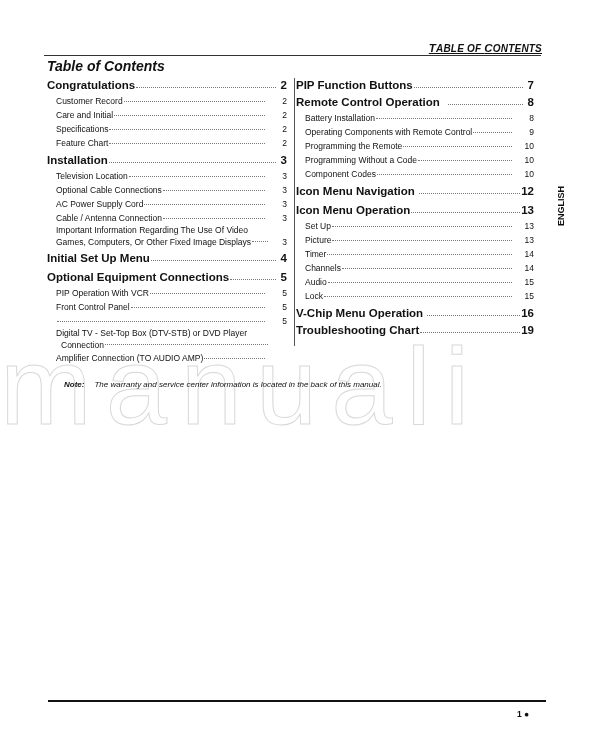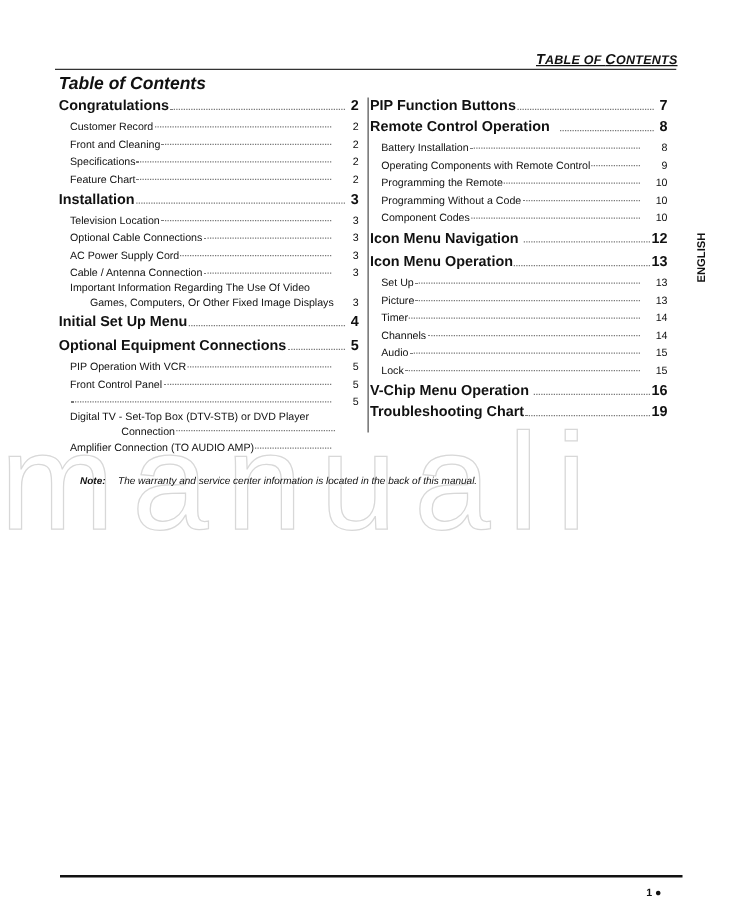--- a/index.html
+++ b/index.html
@@ -27,21 +27,21 @@
     border-bottom: 1px dotted #777; height: 0; transform: translateY(-2px); align-self: flex-end; margin-bottom: 4px;
   }
   .entry .page { flex: 0 0 auto; text-align: right; }
   .main { font-size: 11.5px; font-weight: bold; height: 17px; line-height: 17px; }
   .main .page { min-width: 10px; }
   .sub { font-size: 8.5px; height: 14px; line-height: 14px; padding-left: 9px; }
   .sub .page { min-width: 18px; }
   .sub .dots { margin-right: 4px; }
   .wrap { font-size: 8.5px; line-height: 11px; padding-left: 9px; }
   .wrap .first { display: block; }
-  .wrap .entry { height: 12px; line-height: 12px; margin-left: 36px; }
+  .wrap .entry { height: 12px; line-height: 12px; }
   .indent { padding-left: 5px; }
   .gap-top { margin-top: 2px; }
   .note {
     position: absolute; left: 64px; top: 380px; font-size: 8px; font-style: italic; display: flex; gap: 10px;
   }
   .note .note-label { font-weight: bold; }
   .side-lang {
     position: absolute; left: 556px; top: 186px; font-size: 9px; font-weight: bold;
     writing-mode: vertical-rl; transform: rotate(180deg);
   }
@@ -72,21 +72,21 @@
     <span class="label">Congratulations</span>
       <span class="dots"></span>
       <span class="page">2</span>
   </div>
   <div class="entry sub">
       <span class="label">Customer Record</span>
       <span class="dots"></span>
       <span class="page">2</span>
     </div>
   <div class="entry sub">
-      <span class="label">Front and Cleaning</span>
+      <span class="label">Care and Initial</span>
       <span class="dots"></span>
       <span class="page">2</span>
     </div>
   <div class="entry sub">
       <span class="label">Specifications</span>
       <span class="dots"></span>
       <span class="page">2</span>
     </div>
   <div class="entry sub">
       <span class="label">Feature Chart</span>

